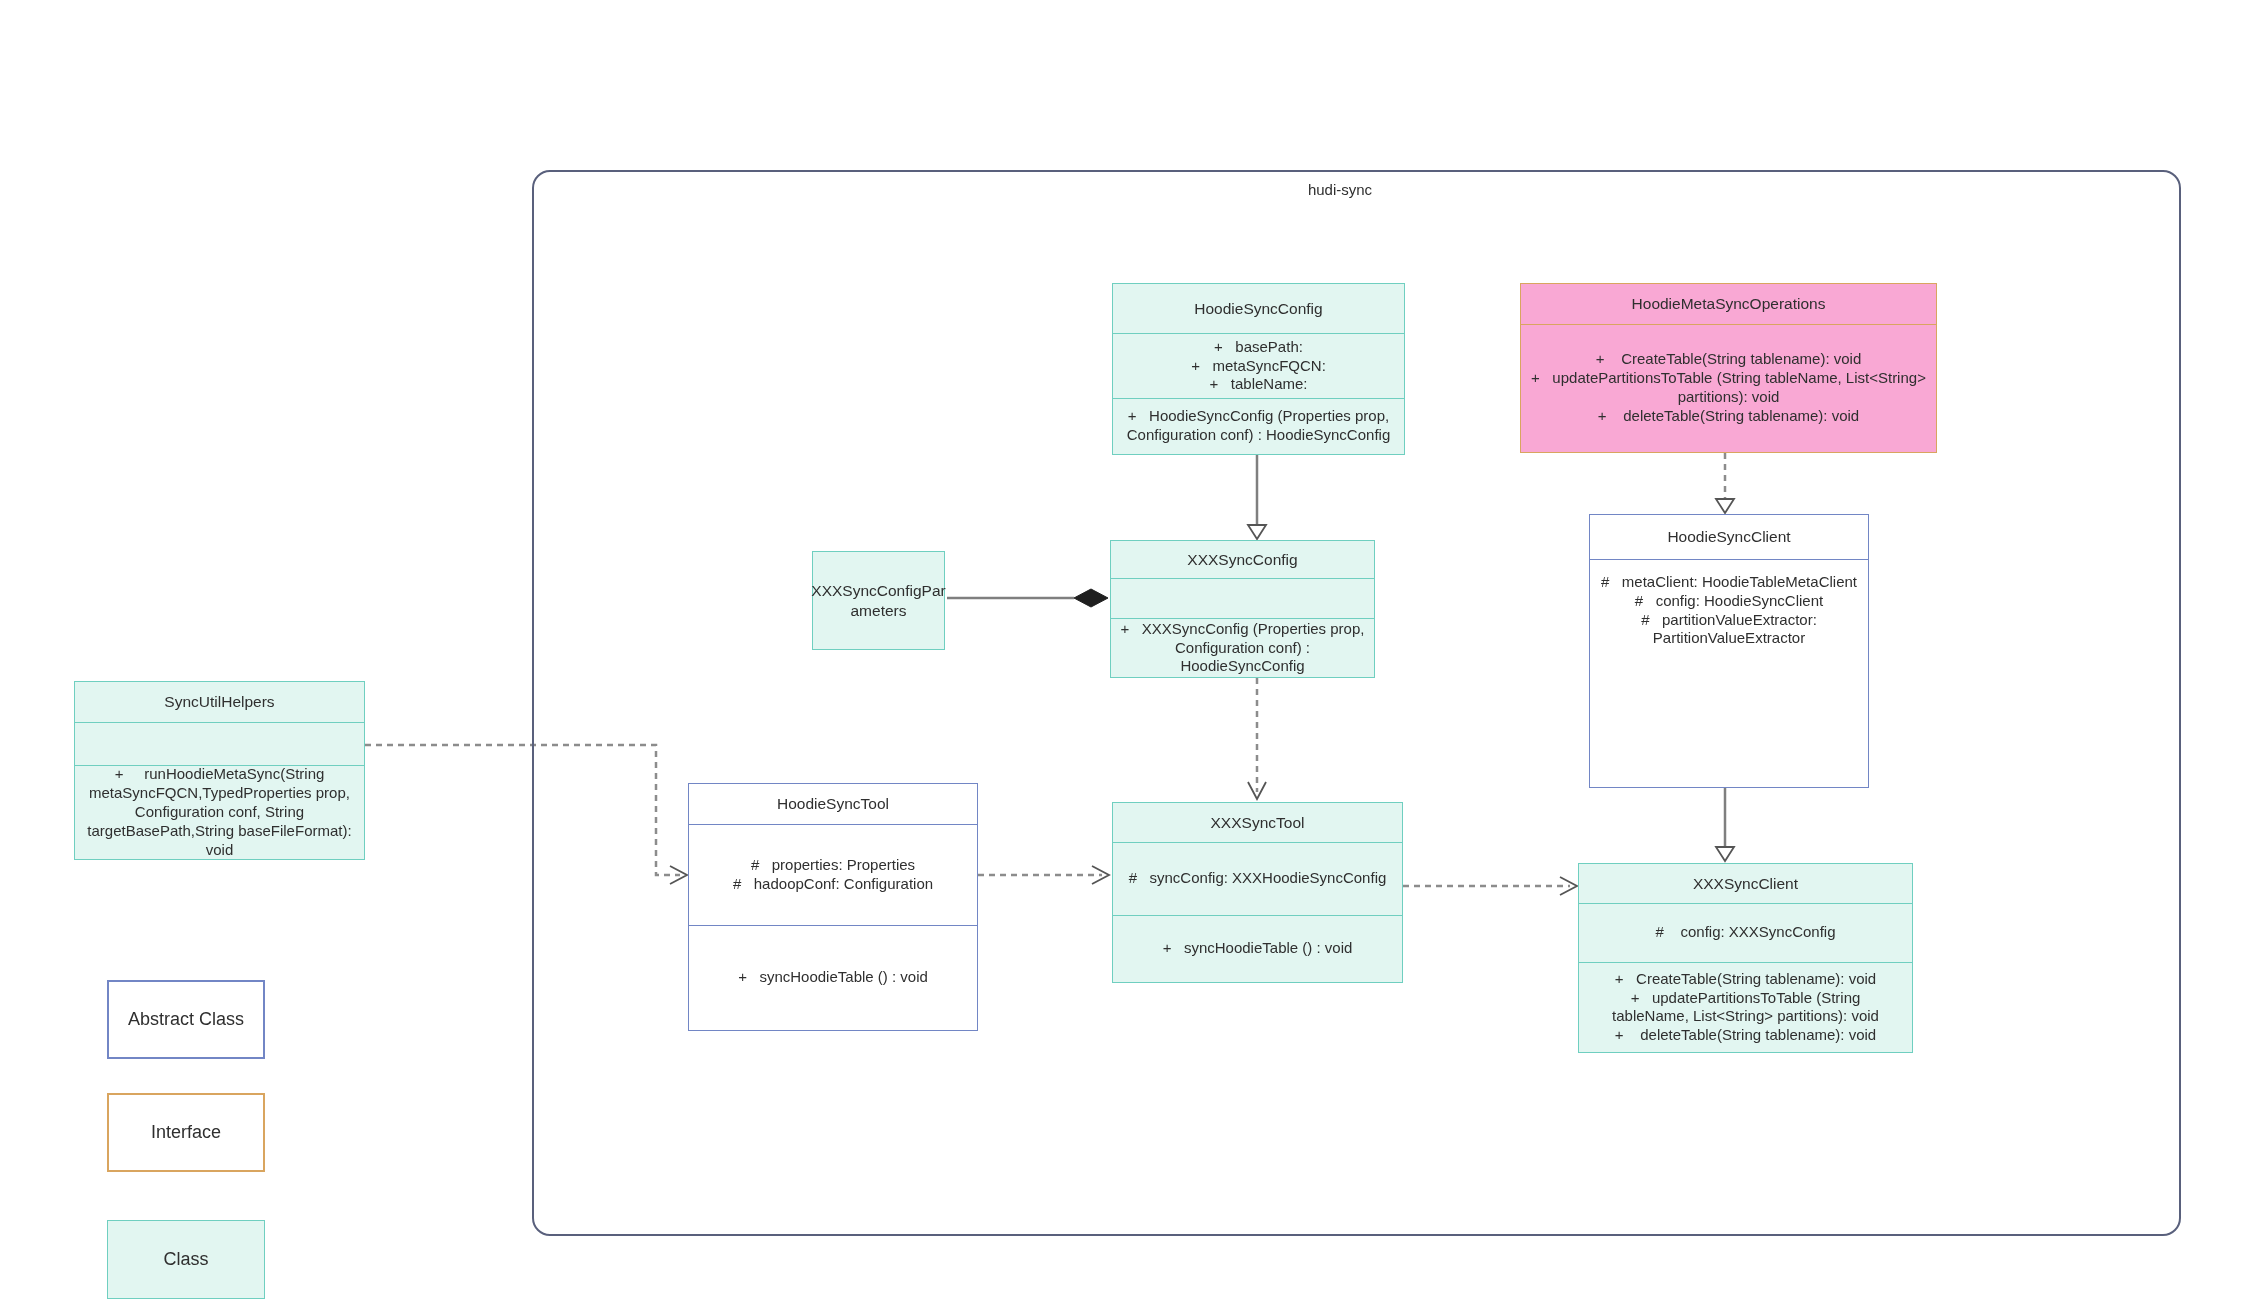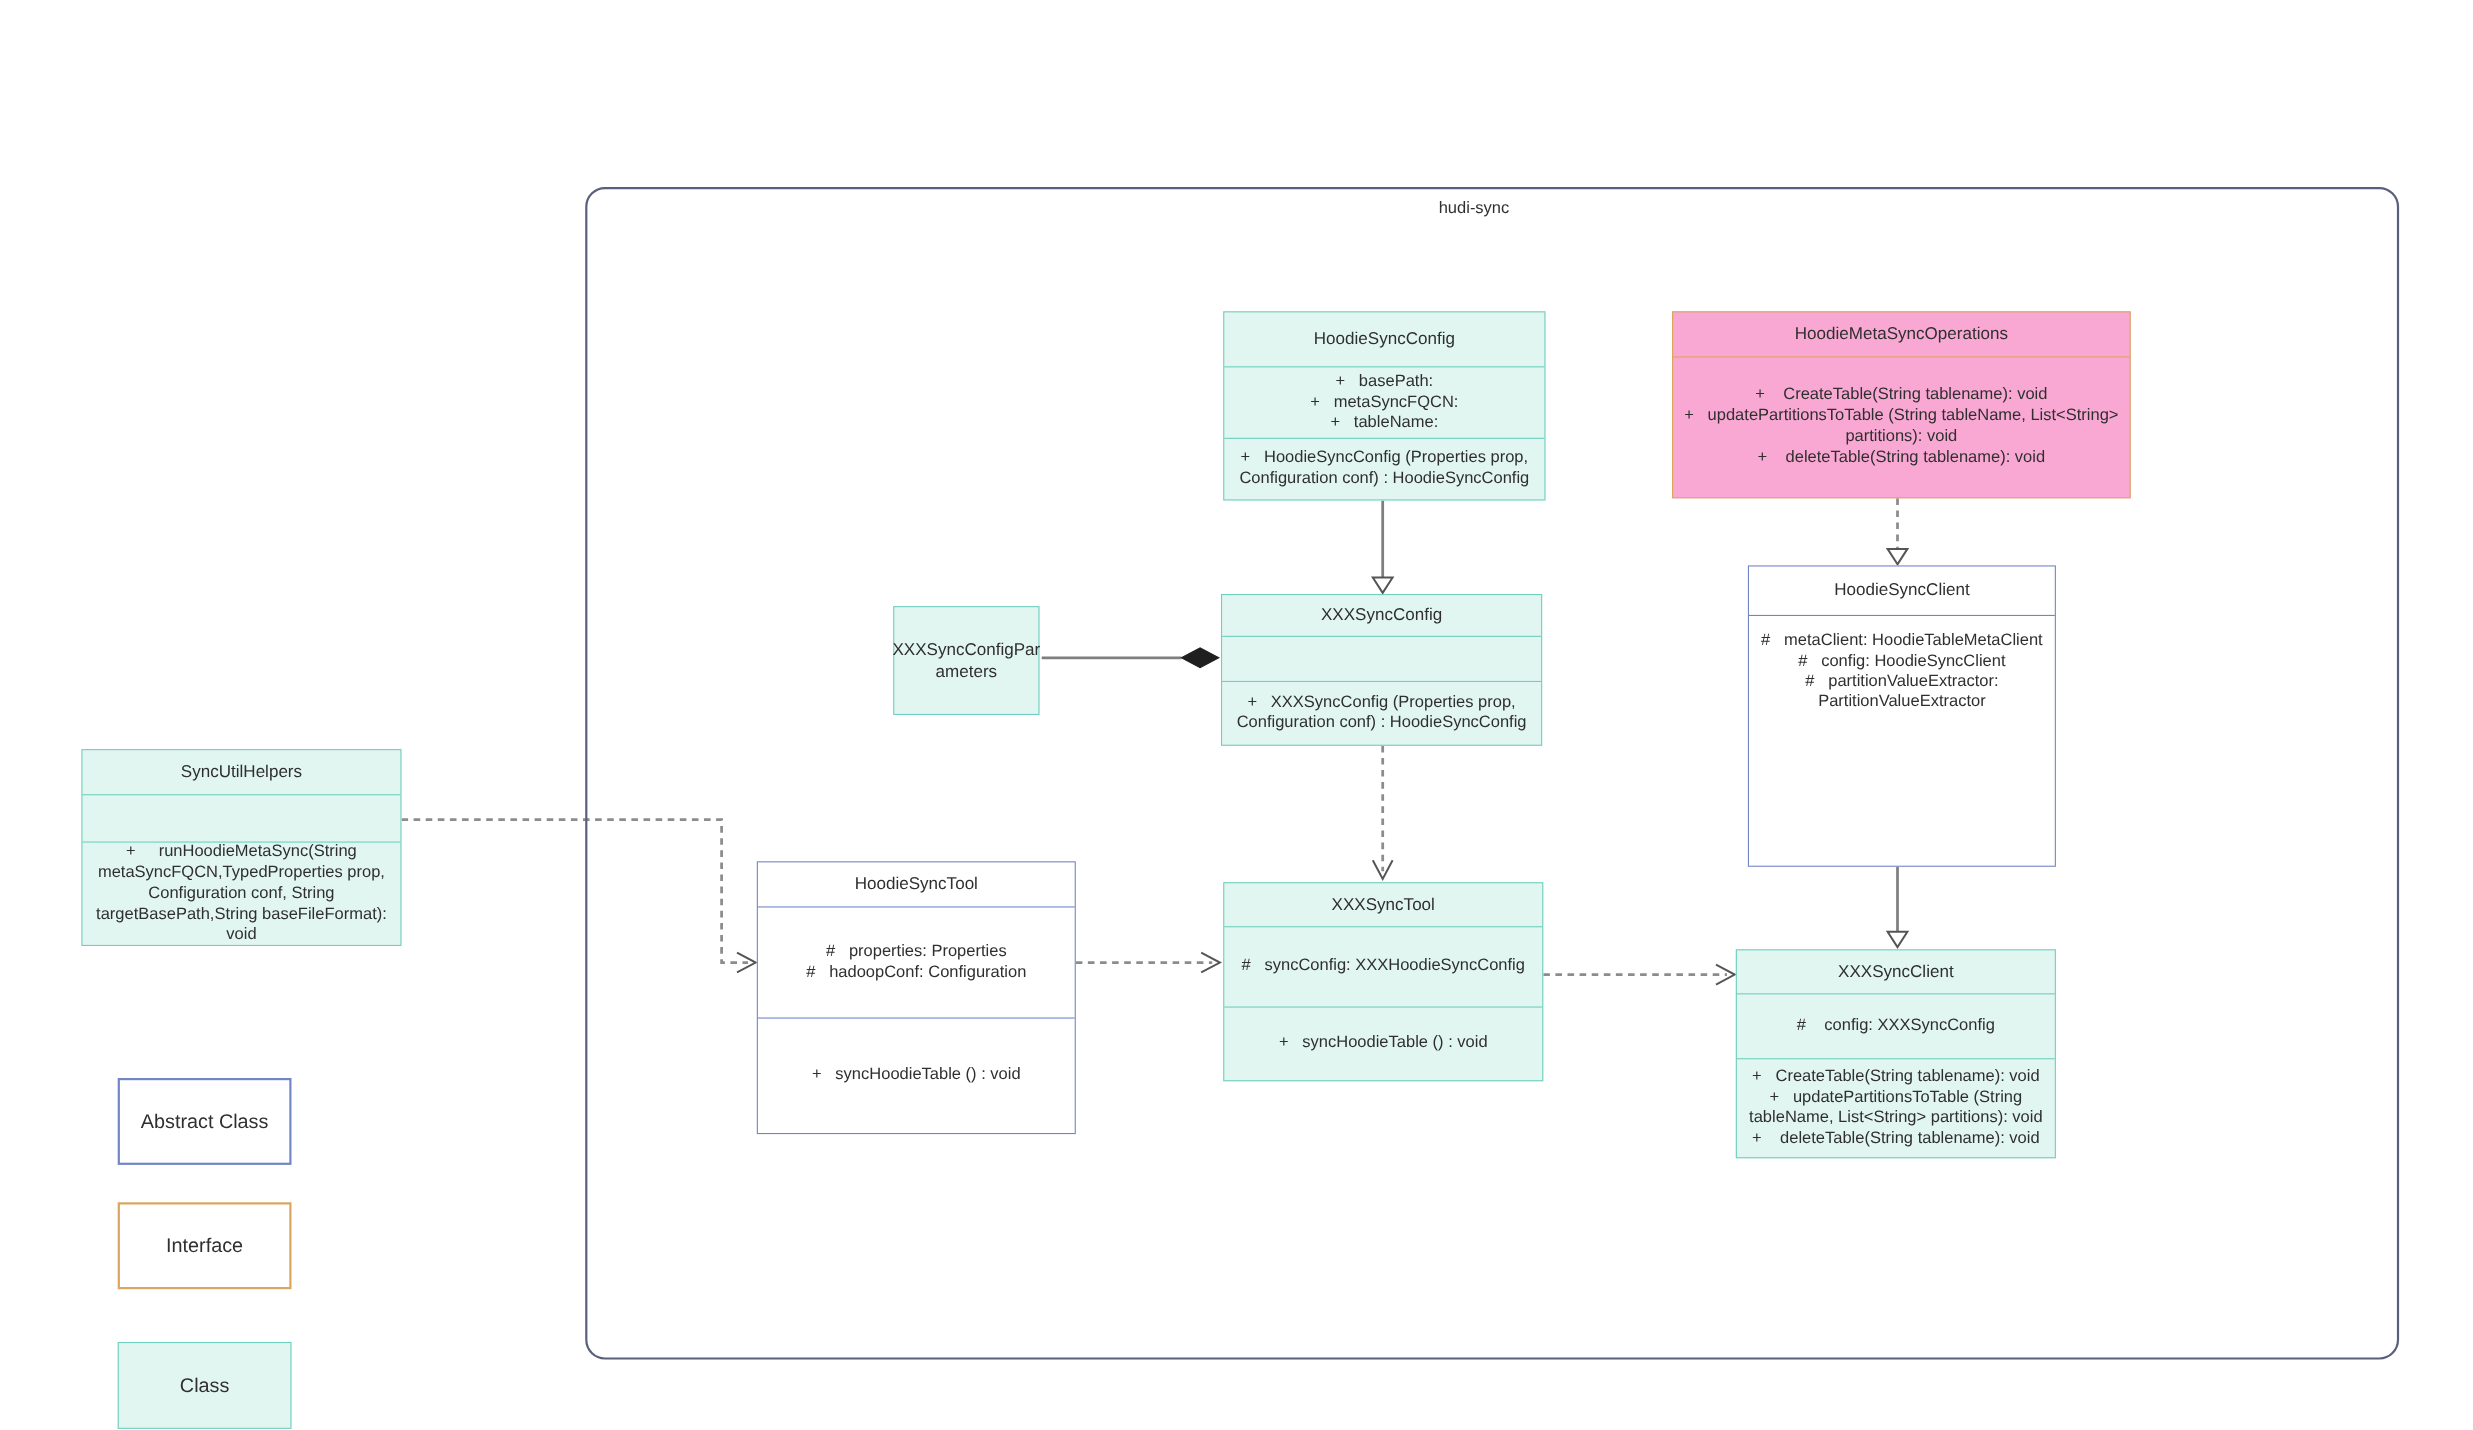--- a/index.html
+++ b/index.html
@@ -115,21 +115,21 @@
 partitions): void</div>
     <div class="m">+    deleteTable(String tablename): void</div>
   </div>
 </div>
 
 <div class="uml teal" style="left:812px;top:551px;width:133px;height:99px;">
   <div class="comp title" style="height:99px;border-radius:17px;">XXXSyncConfigPar
 ameters</div>
 </div>
 
-<div class="uml teal" style="left:1110px;top:540px;width:292px;height:138px;">
+<div class="uml teal" style="left:1110px;top:540px;width:265px;height:138px;">
   <div class="comp title" style="height:38px;">XXXSyncConfig</div>
   <div class="comp" style="height:41px;"></div>
   <div class="comp" style="height:59px;">
     <div class="m">+   XXXSyncConfig (Properties prop,
 Configuration conf) : HoodieSyncConfig</div>
   </div>
 </div>
 
 <div class="uml abstract" style="left:1589px;top:514px;width:280px;height:274px;">
   <div class="comp title" style="height:44px;">HoodieSyncClient</div>
@@ -166,21 +166,21 @@
 <div class="uml teal" style="left:1112px;top:802px;width:291px;height:181px;">
   <div class="comp title" style="height:39px;">XXXSyncTool</div>
   <div class="comp" style="height:74px;">
     <div class="m">#   syncConfig: XXXHoodieSyncConfig</div>
   </div>
   <div class="comp" style="height:68px;">
     <div class="m">+   syncHoodieTable () : void</div>
   </div>
 </div>
 
-<div class="uml teal" style="left:1578px;top:863px;width:291px;height:190px;">
+<div class="uml teal" style="left:1578px;top:863px;width:335px;height:190px;">
   <div class="comp title" style="height:39px;">XXXSyncClient</div>
   <div class="comp" style="height:60px;">
     <div class="m">#    config: XXXSyncConfig</div>
   </div>
   <div class="comp" style="height:91px;">
     <div class="m">+   CreateTable(String tablename): void</div>
     <div class="m">+   updatePartitionsToTable (String
 tableName, List&lt;String&gt; partitions): void</div>
     <div class="m">+    deleteTable(String tablename): void</div>
   </div>

